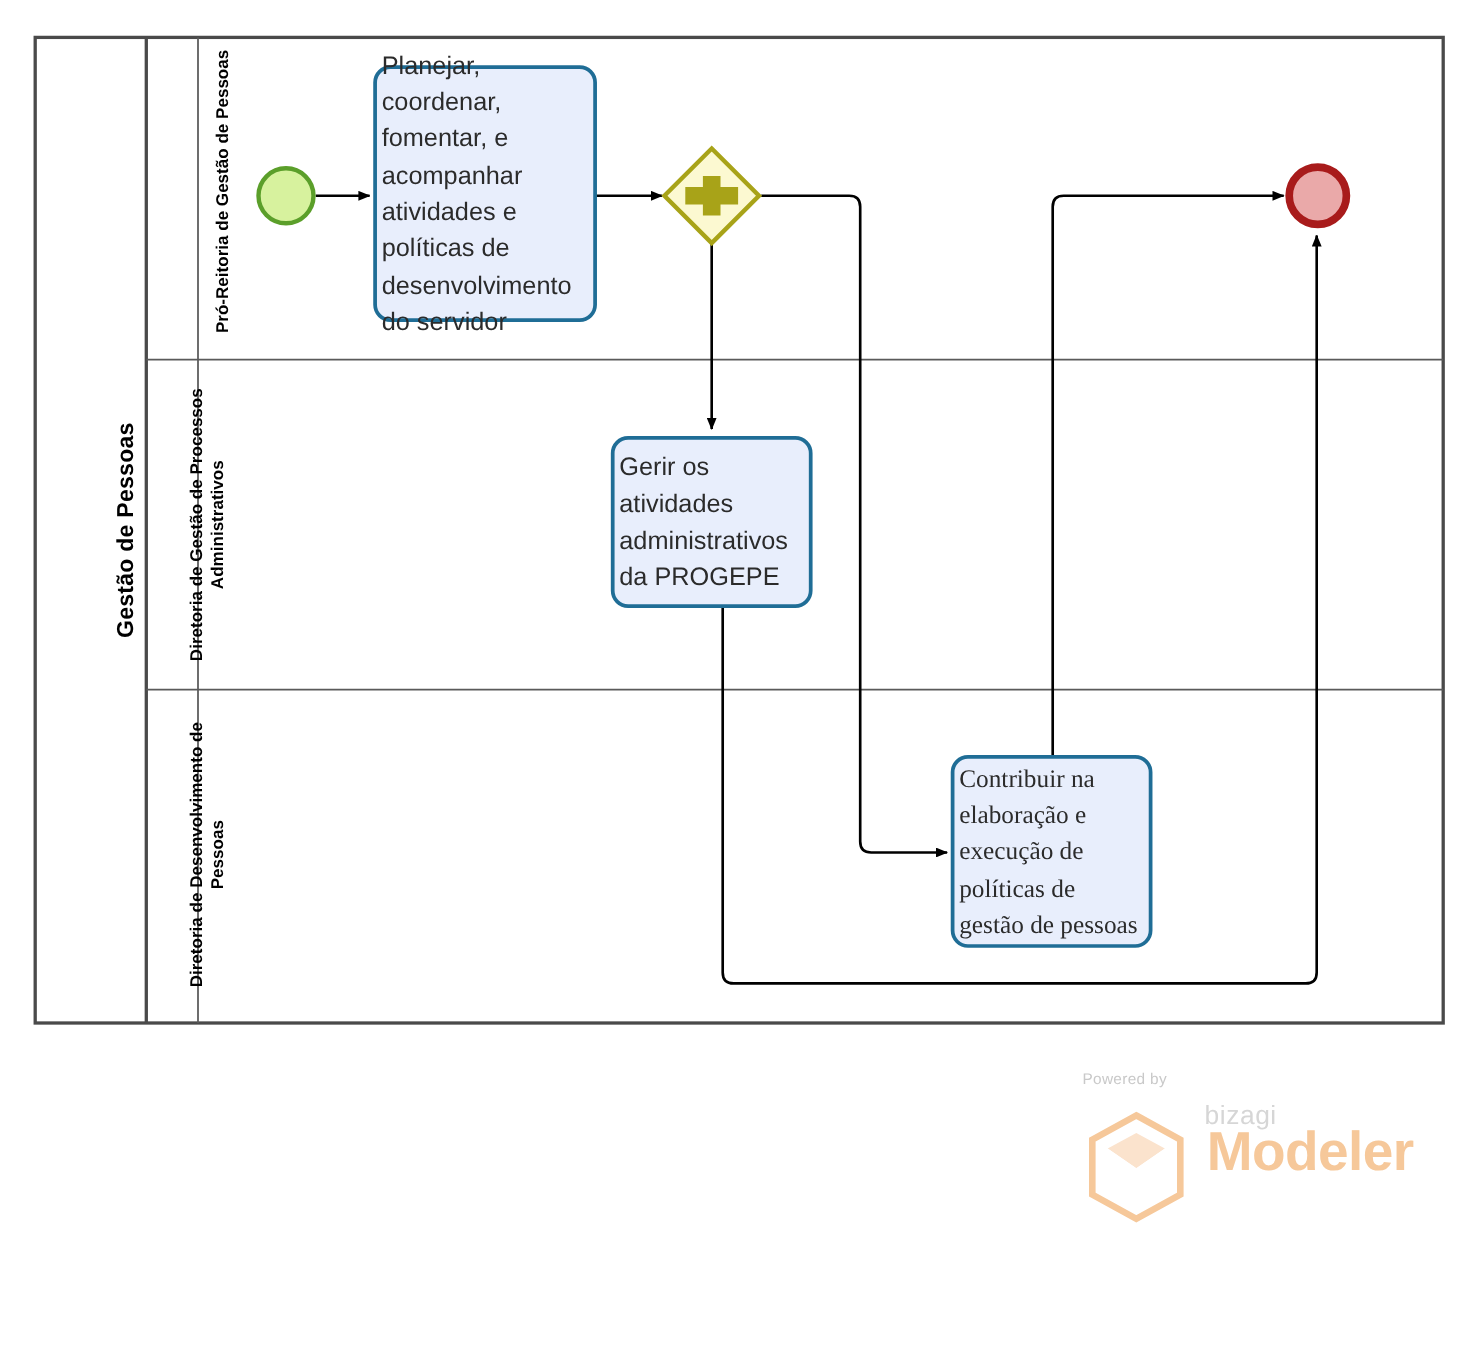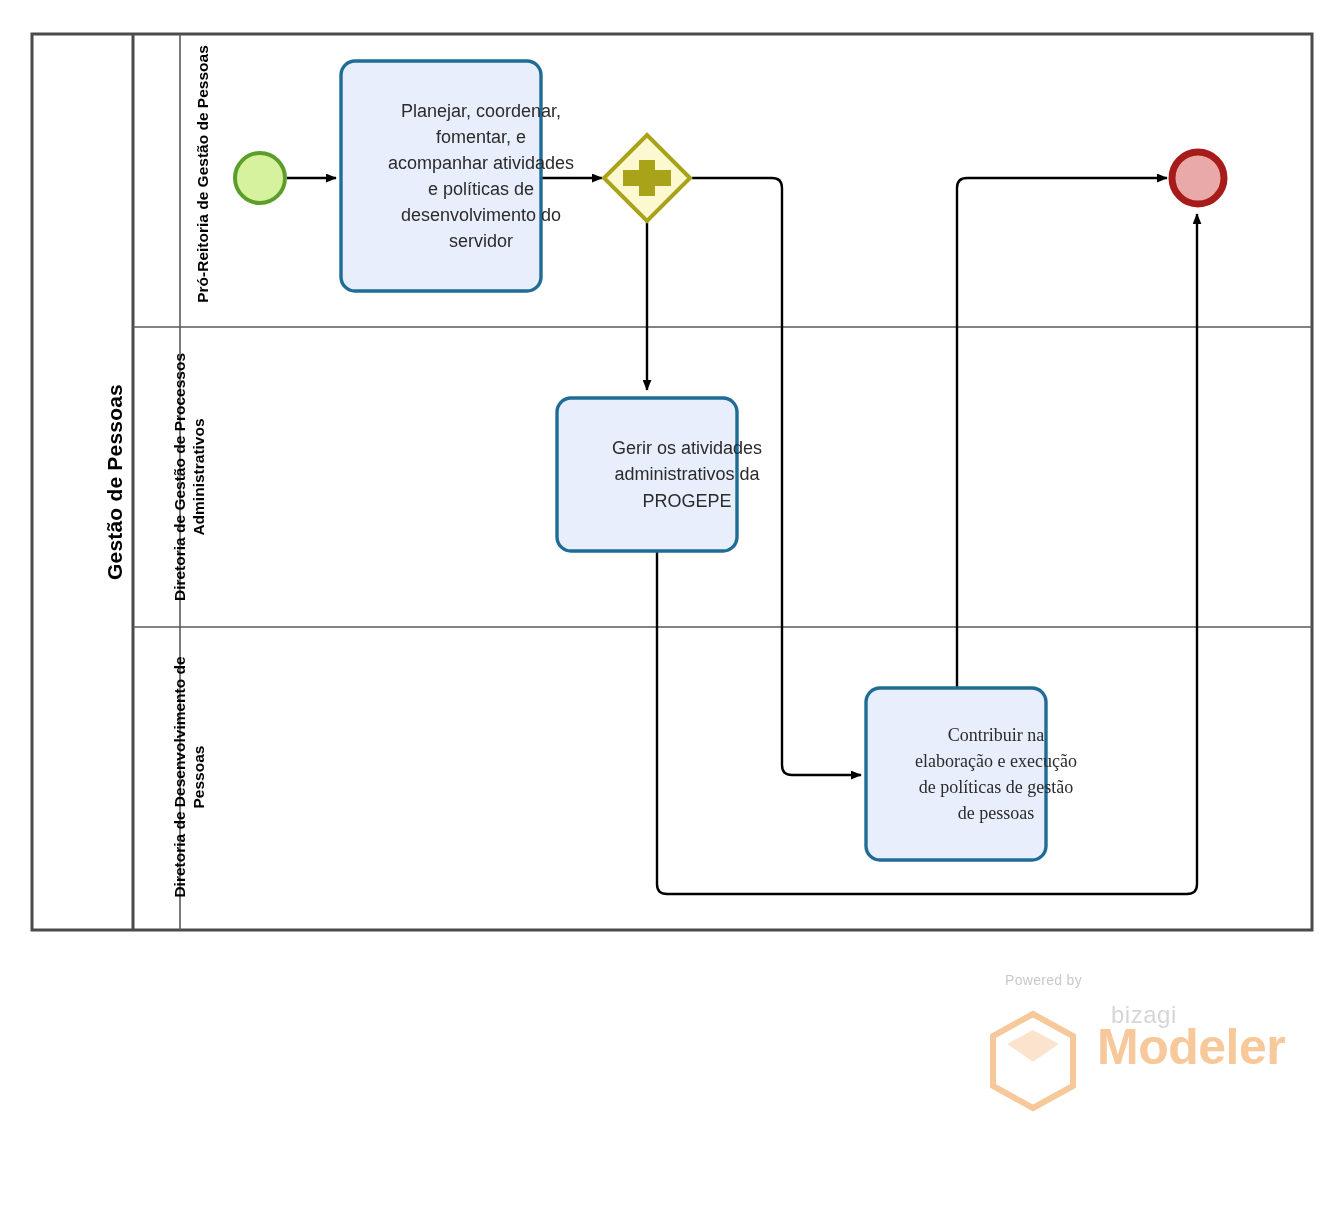--- a/index.html
+++ b/index.html
@@ -47,47 +47,45 @@
   }
   .lane-label {
     font-size: 15.5px;
   }
   
   .task-text {
     position: absolute;
     display: flex;
     align-items: center;
     justify-content: center;
-    text-align: center;
     color: #2b2b2b;
-    font-size: 18px;
+    font-size: 23px;
     line-height: 1.45;
     white-space: pre-line;
     pointer-events: none;
-    margin-left: 40px;
   }
   
   #watermark {
     position: absolute;
     left: 975px;
     top: 972px;
     width: 280px;
     height: 110px;
   }
   .wm-powered {
     position: absolute;
-    left: 30px;
+    left: 9px;
     top: 0px;
     font-size: 14px;
     color: #c9c9c9;
     letter-spacing: 0.3px;
   }
   .wm-bizagi {
     position: absolute;
-    left: 136px;
+    left: 120px;
     top: 29px;
     font-size: 24px;
     color: #d6d6d6;
     letter-spacing: 0.5px;
   }
   .wm-modeler {
     position: absolute;
     left: 122px;
     top: 46px;
     font-size: 50px;

